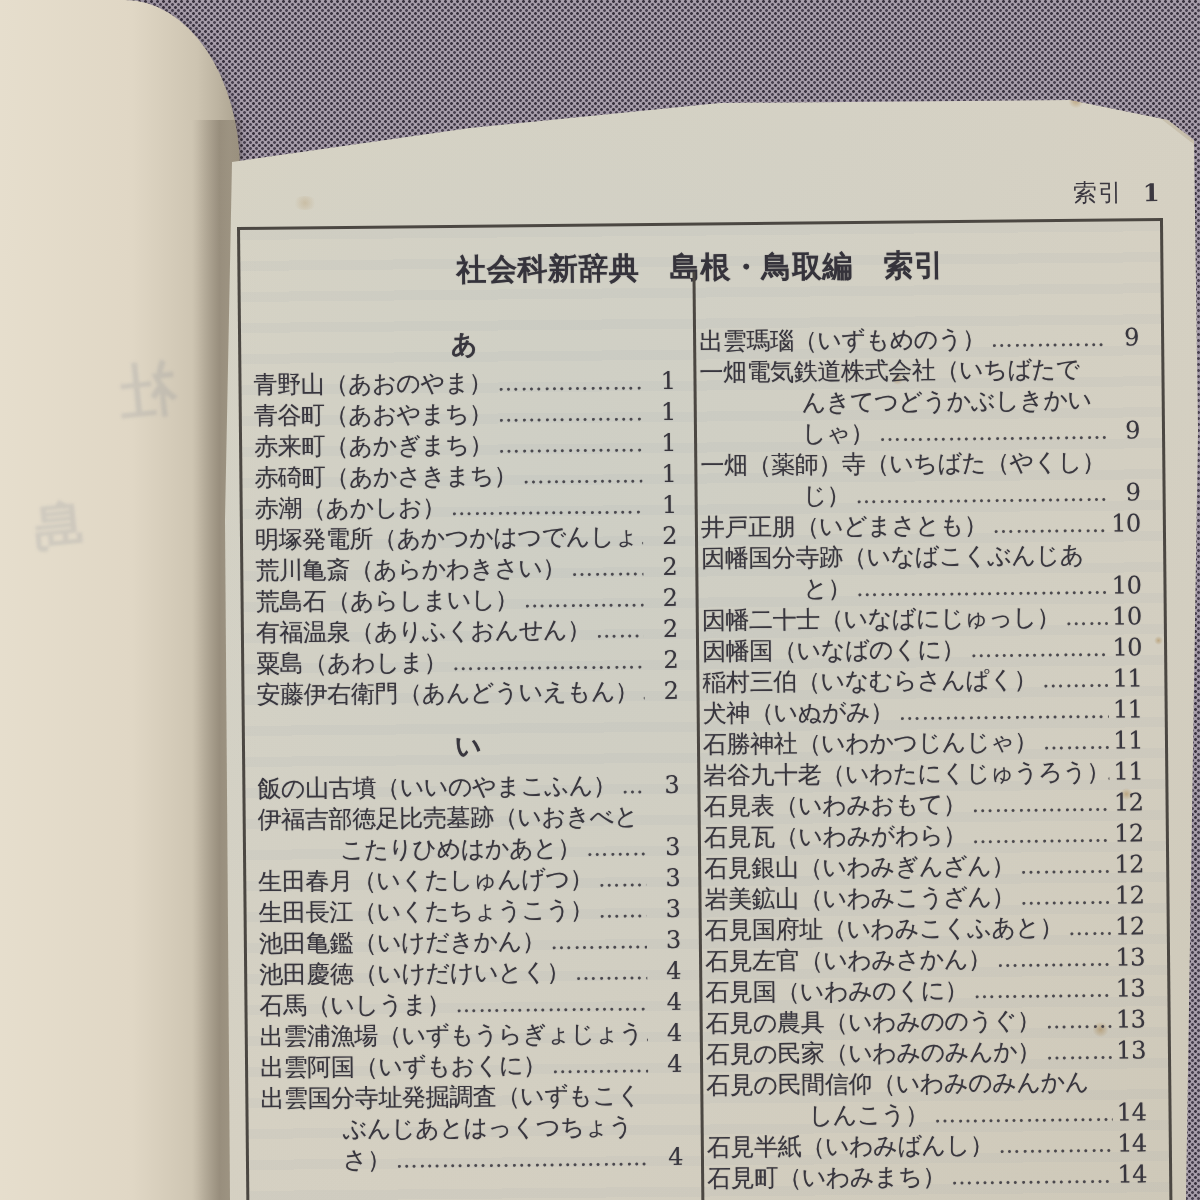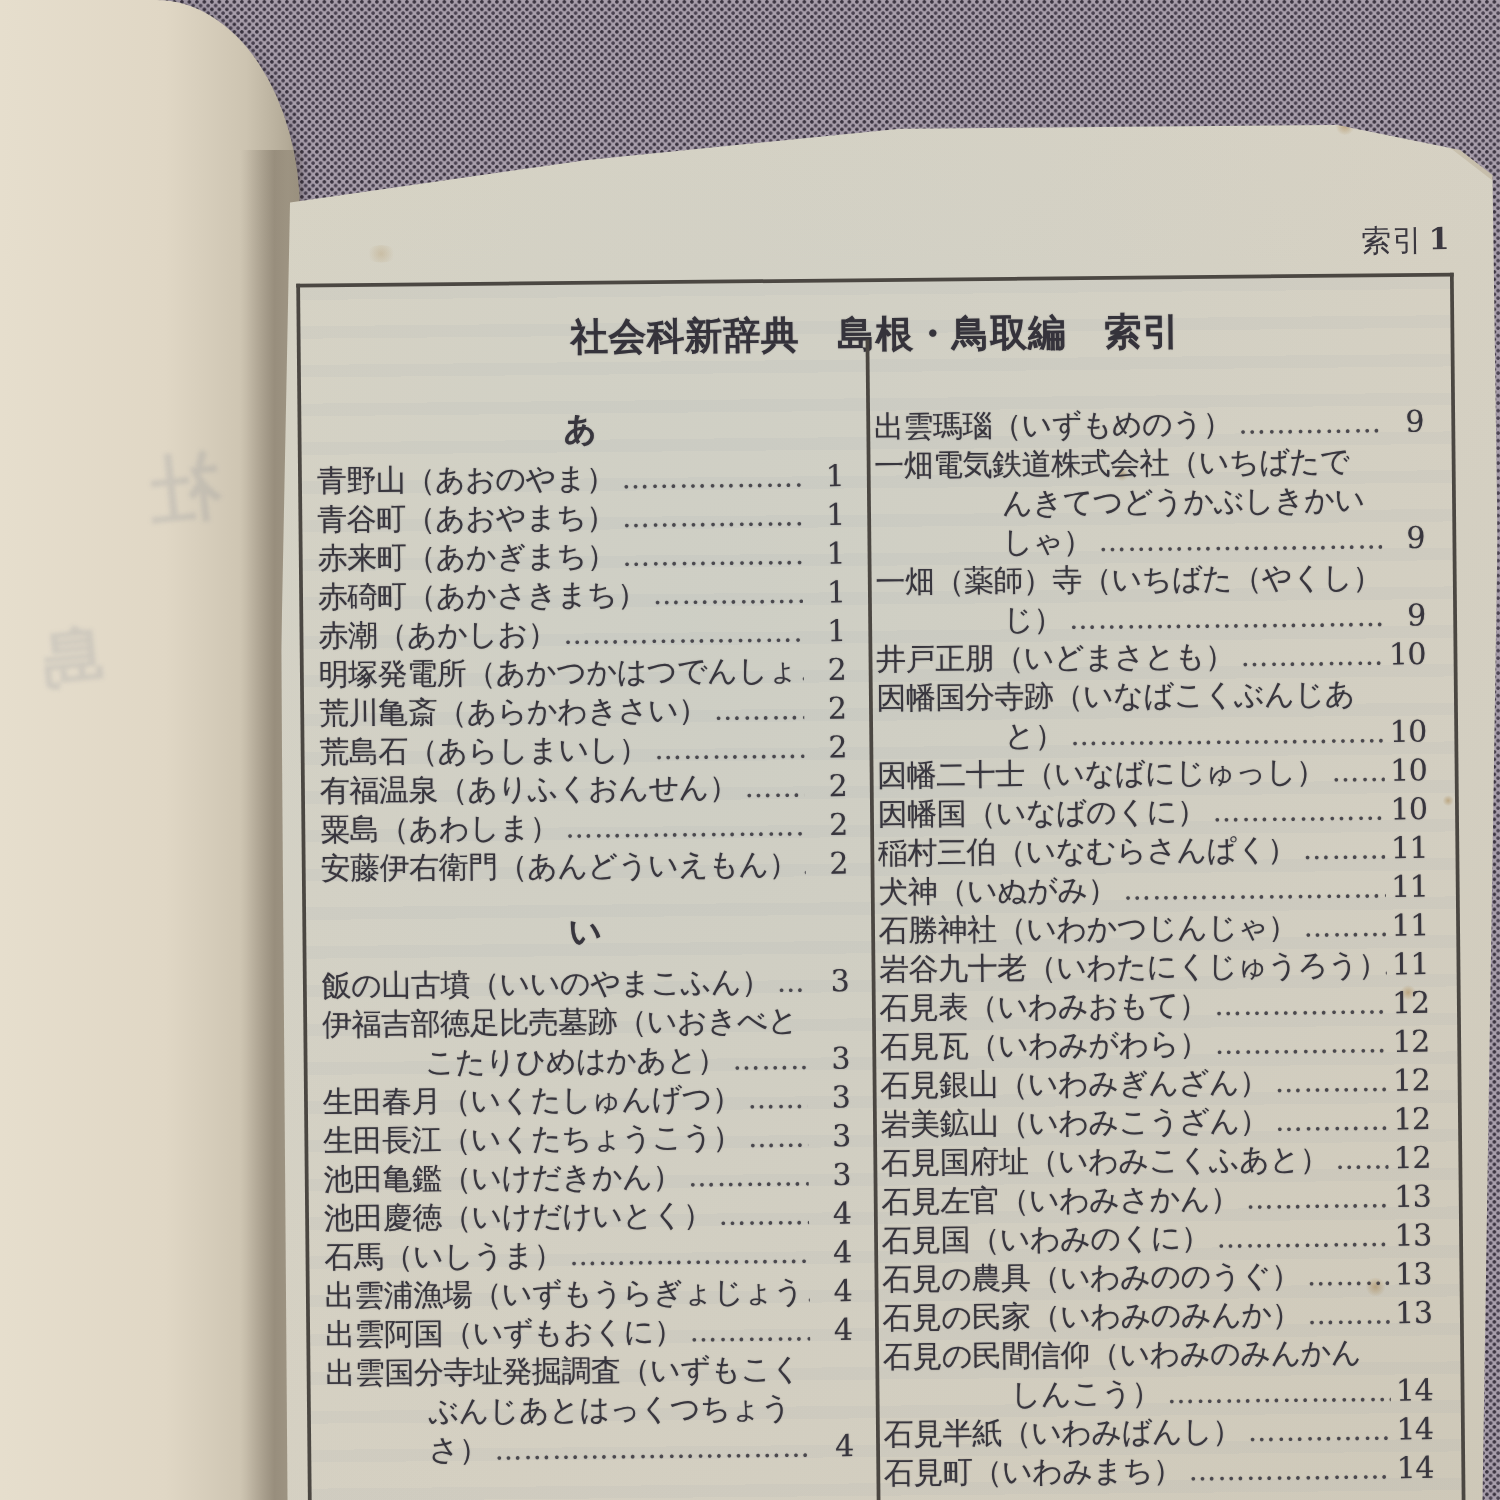--- a/index.html
+++ b/index.html
@@ -48,21 +48,21 @@
   .stain{position:absolute;border-radius:50%;background:radial-gradient(circle,rgba(152,104,32,.38),rgba(152,104,32,0) 70%);}
   .stain.s1{left:1068px;top:94px;width:16px;height:14px;}
   .stain.s2{left:892px;top:374px;width:11px;height:11px;}
   .stain.s3{left:1120px;top:788px;width:13px;height:12px;}
   .stain.s4{left:1092px;top:1022px;width:17px;height:15px;}
   .stain.s5{left:1154px;top:636px;width:9px;height:9px;}
   .stain.s6{left:292px;top:196px;width:26px;height:14px;opacity:.5;}
 
   .rot{position:absolute;left:237px;top:227px;transform:rotate(-0.55deg);transform-origin:0 0;}
   .page-header{
-    position:absolute;top:-42px;right:2px;display:flex;align-items:flex-start;gap:4px;
+    position:absolute;top:-42px;right:2px;display:flex;align-items:center;gap:20px;
     font-size:24px;color:#3b3840;letter-spacing:1px;
   }
   .page-header .num{font-weight:700;}
   .index-frame{
     position:relative;width:926px;height:1060px;box-sizing:border-box;
     border:3px solid #4b4742;border-bottom:none;
     background:repeating-linear-gradient(180deg,rgba(95,115,150,.045) 0 10px,rgba(95,115,150,0) 10px 31px);
   }
   .frame-title{
     height:101px;box-sizing:border-box;display:flex;justify-content:center;align-items:flex-start;

